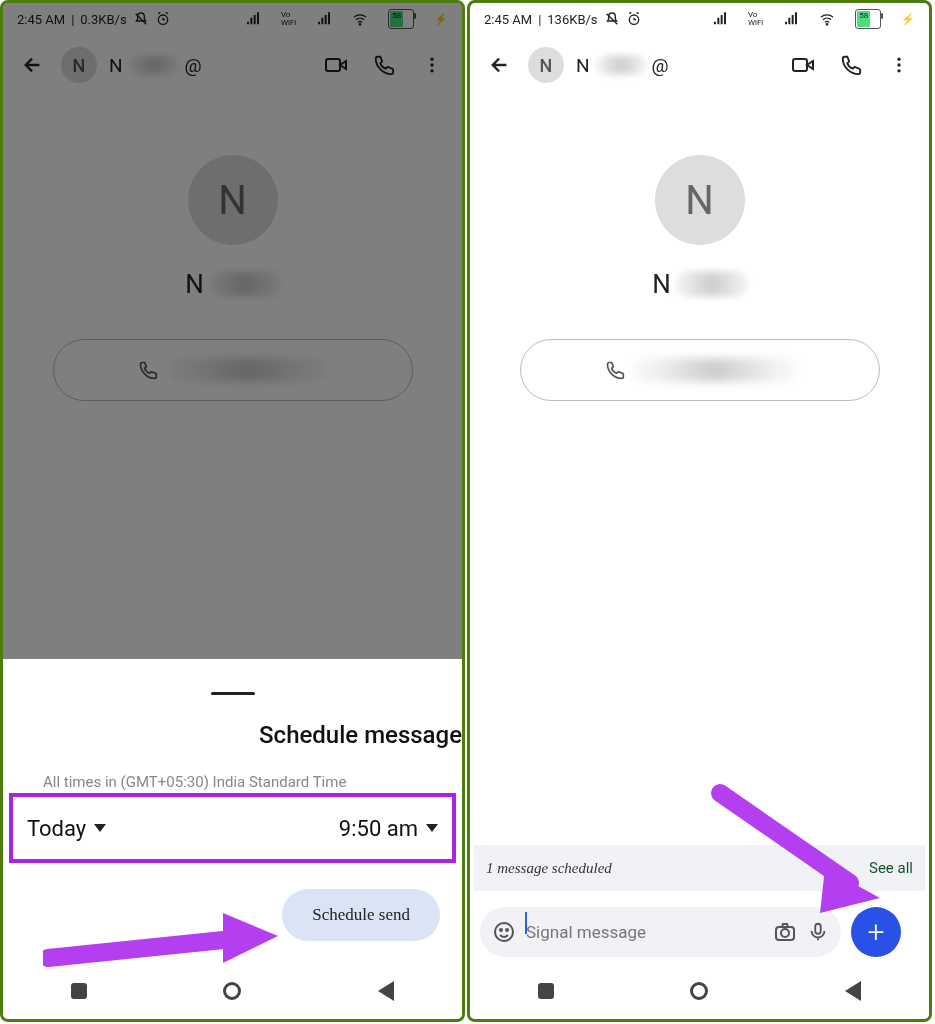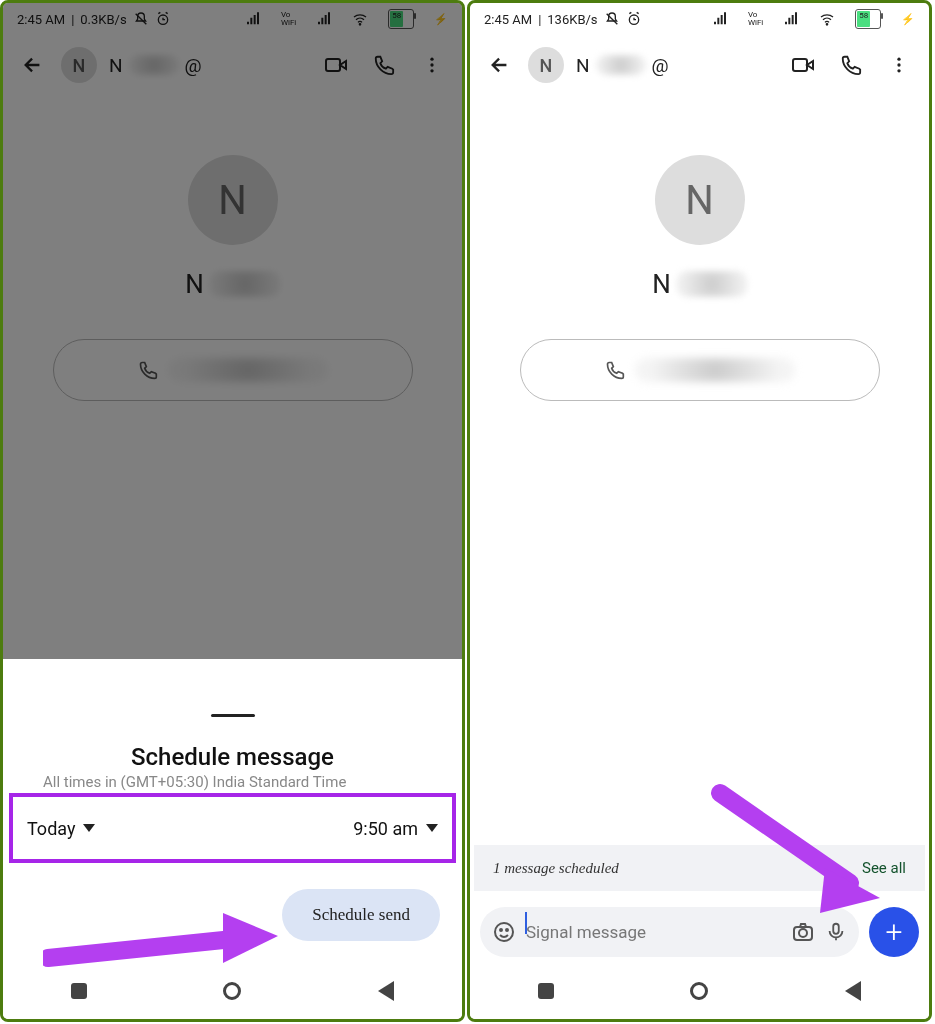--- a/index.html
+++ b/index.html
@@ -110,36 +110,37 @@
     background: #fff;
     border-radius: 18px 18px 0 0;
     padding: 14px 0 22px;
     z-index: 10;
   }
   .sheet .grab {
     width: 44px; height: 3px; background: #222; border-radius: 2px;
     margin: 0 auto 26px;
   }
   .sheet h2 {
-    text-align: center; font-size: 24px; font-weight: 500; color:#111;
+    text-align: right; font-size: 24px; font-weight: 500; color:#111;
+    margin-bottom: 22px;
   }
   .sheet .tz {
     font-size: 15px; color:#888; padding: 0 40px; line-height:1.5;
     margin-bottom: 0;
   }
   .picker-row {
     border: 4px solid #a625e8;
     margin: 0 6px;
     height: 70px;
     display:flex; align-items:center; justify-content:space-between;
     padding: 0 14px;
   }
   .picker-item {
     display:flex; align-items:center; gap:8px;
-    font-size: 18px; color:#111;
+    font-size: 22px; color:#111;
   }
   .caret { width:0; height:0; border-left:6px solid transparent; border-right:6px solid transparent; border-top:8px solid #222;}
   .sched-btn {
     margin: 26px 22px 0 auto;
     display: block;
     background: #dbe4f5;
     border: none;
     border-radius: 28px;
     padding: 16px 30px;
     font-size: 17px;
@@ -157,29 +158,29 @@
     border-top: 0;
   }
   .nav-sq { width:16px; height:16px; background:#444; border-radius:3px;}
   .nav-circ { width:18px; height:18px; border:3px solid #444; border-radius:50%;}
   .nav-tri { width:0; height:0; border-top:10px solid transparent; border-bottom:10px solid transparent; border-right:16px solid #444;}
   
   .sched-banner {
     position: absolute;
     bottom: 128px; left:4px; right:4px;
     background: #f1f2f5;
-    padding: 14px 19px;
+    padding: 14px 12px;
     display:flex; align-items:center; justify-content:space-between;
     font-size: 15px;
   }
   .sched-banner .see { color: #14532d; font-size:15px;}
   
   .composer {
     position:absolute;
-    bottom:62px; left:10px; right:10px;
+    bottom:62px; left:10px; right:28px;
     display:flex; align-items:center; gap:10px;
   }
   .composer .input {
     flex:1; background:#f1f2f5; border-radius: 26px;
     height:50px; display:flex; align-items:center; padding: 0 12px;
     gap:10px;
   }
   .composer .input .placeholder { flex:1; font-size:17px; color:#777; position:relative;}
   .cursor-line { position:absolute; left:-1px; top:-10px; width:2px; height:22px; background:#2f5fe0;}
   .fab {

